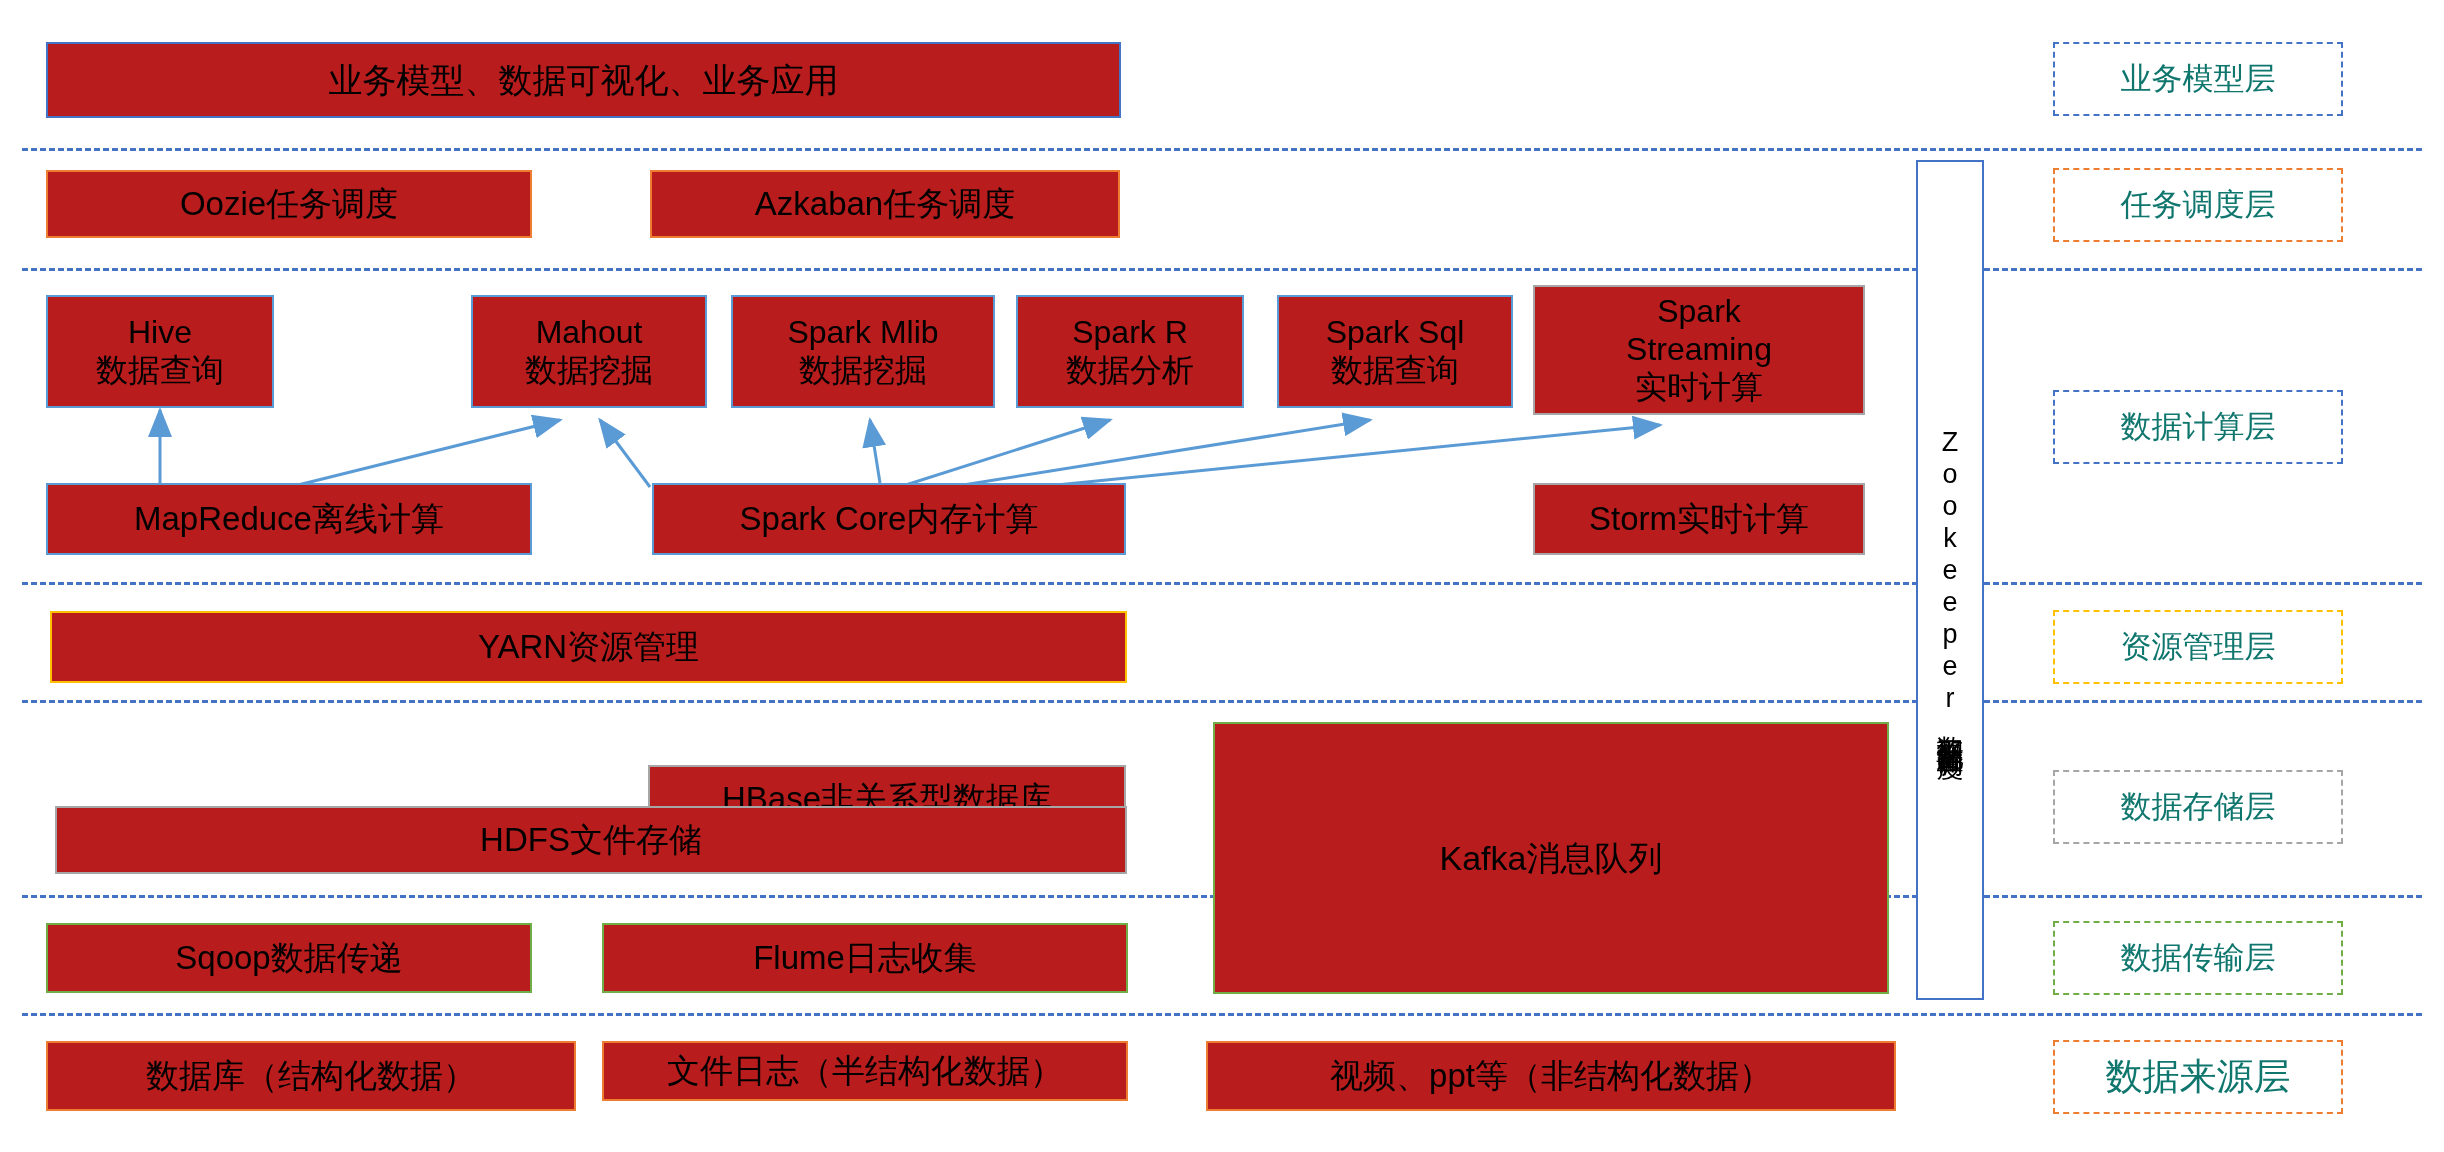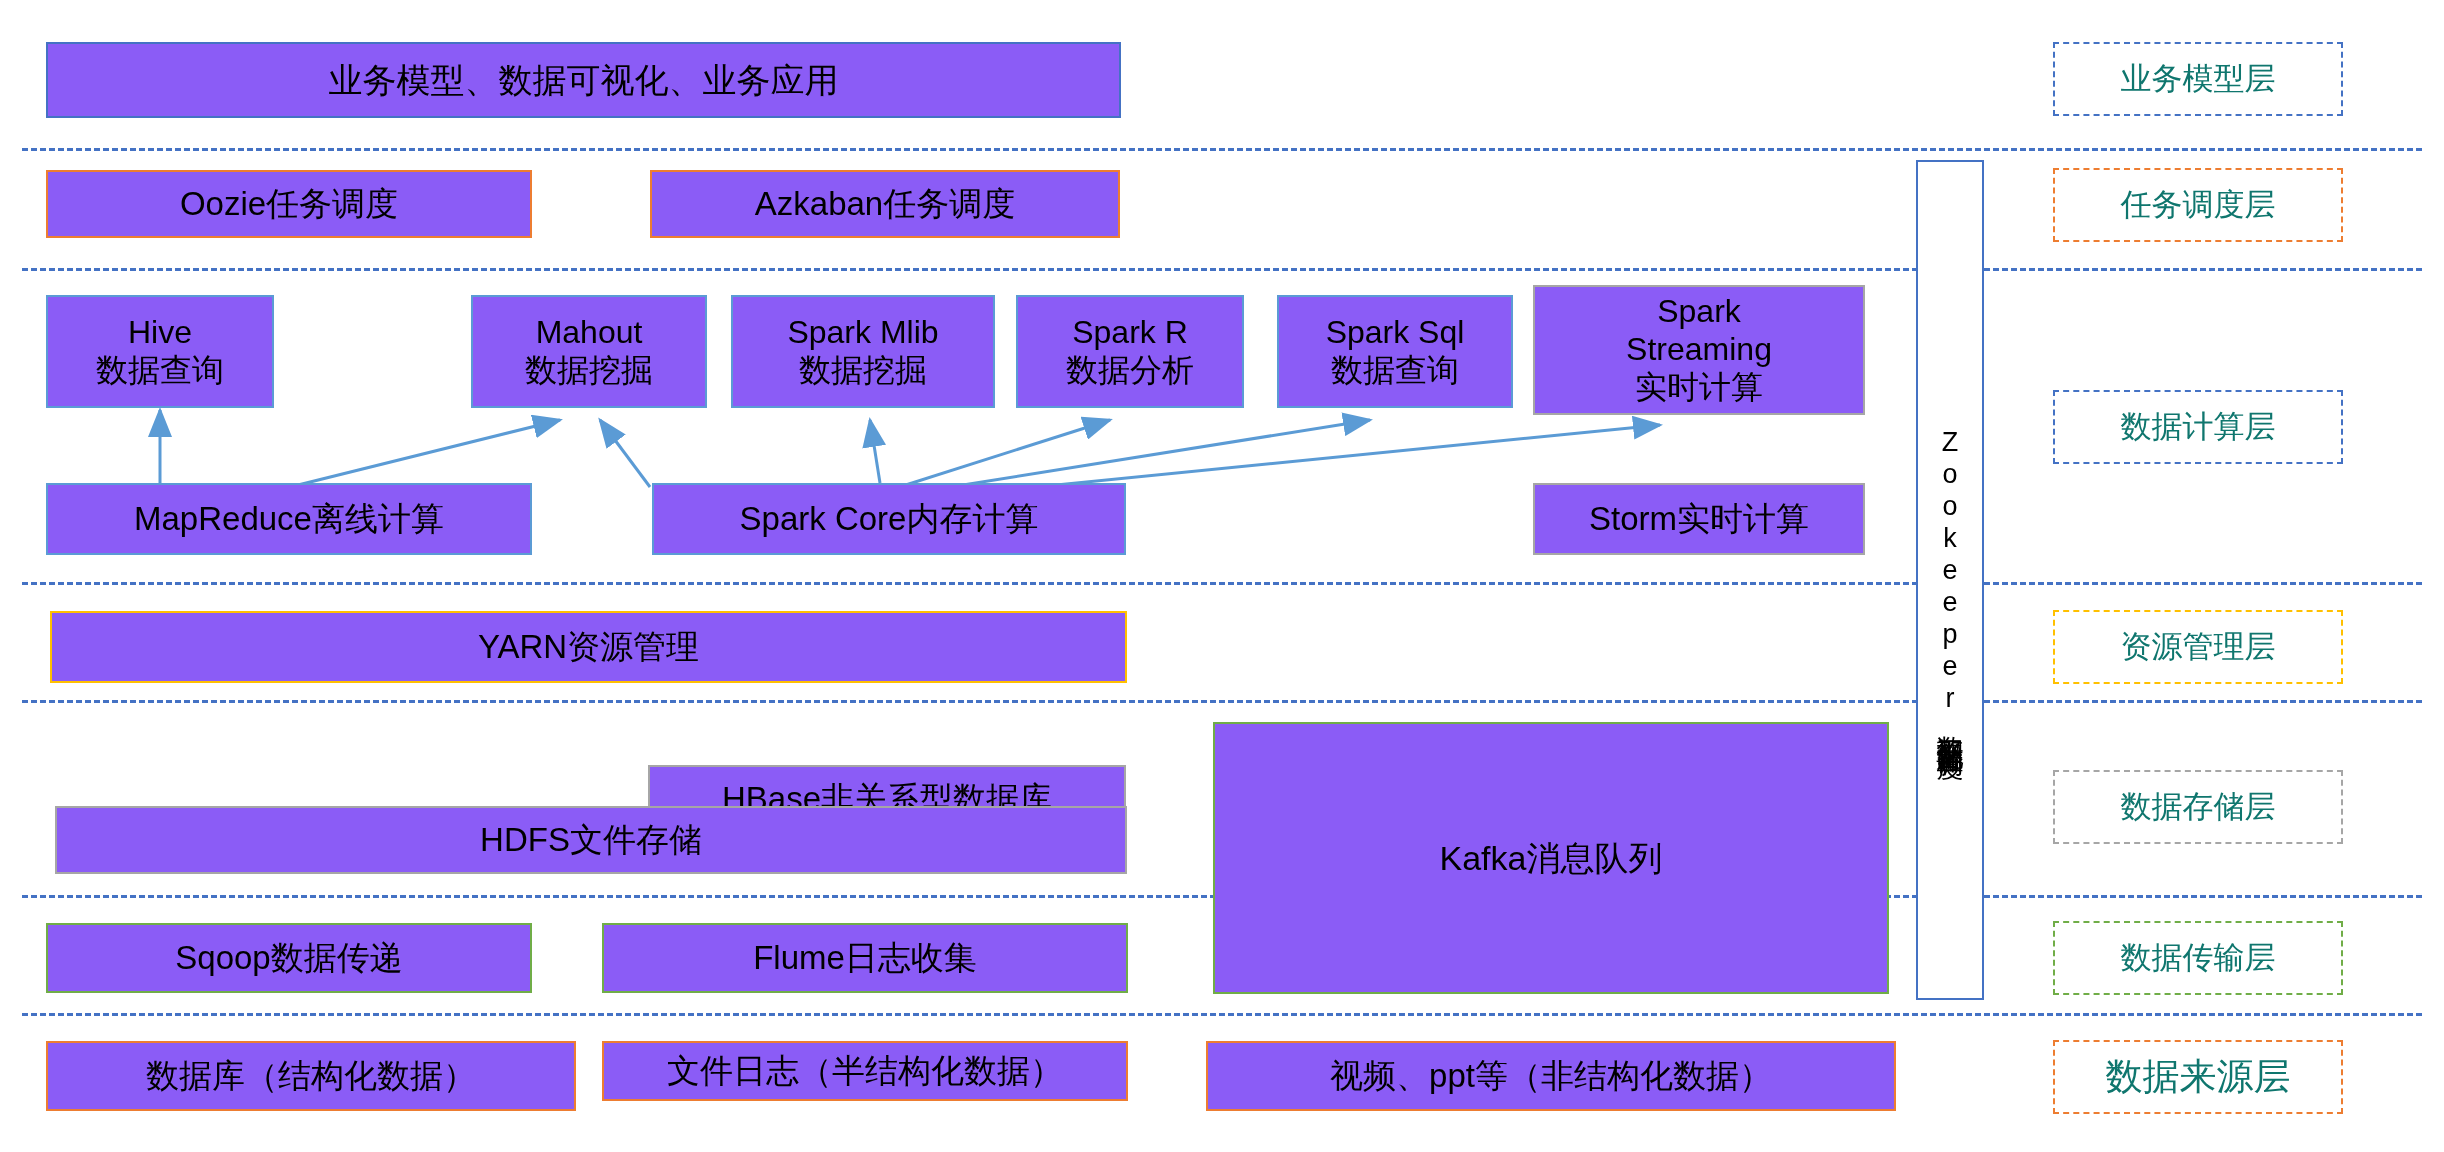--- a/index.html
+++ b/index.html
@@ -13,21 +13,21 @@
   #canvas {
     position: relative;
     width: 2444px;
     height: 1152px;
     background: #ffffff;
     overflow: hidden;
   }
   .box {
     position: absolute;
     box-sizing: border-box;
-    background: #8b5cf6;
+    background: #b91c1c;
     border: 2px solid #999;
     display: flex;
     flex-direction: column;
     align-items: center;
     justify-content: center;
     text-align: center;
     color: #000;
     line-height: 1.18;
   }
   .box .l1, .box .l2 {

